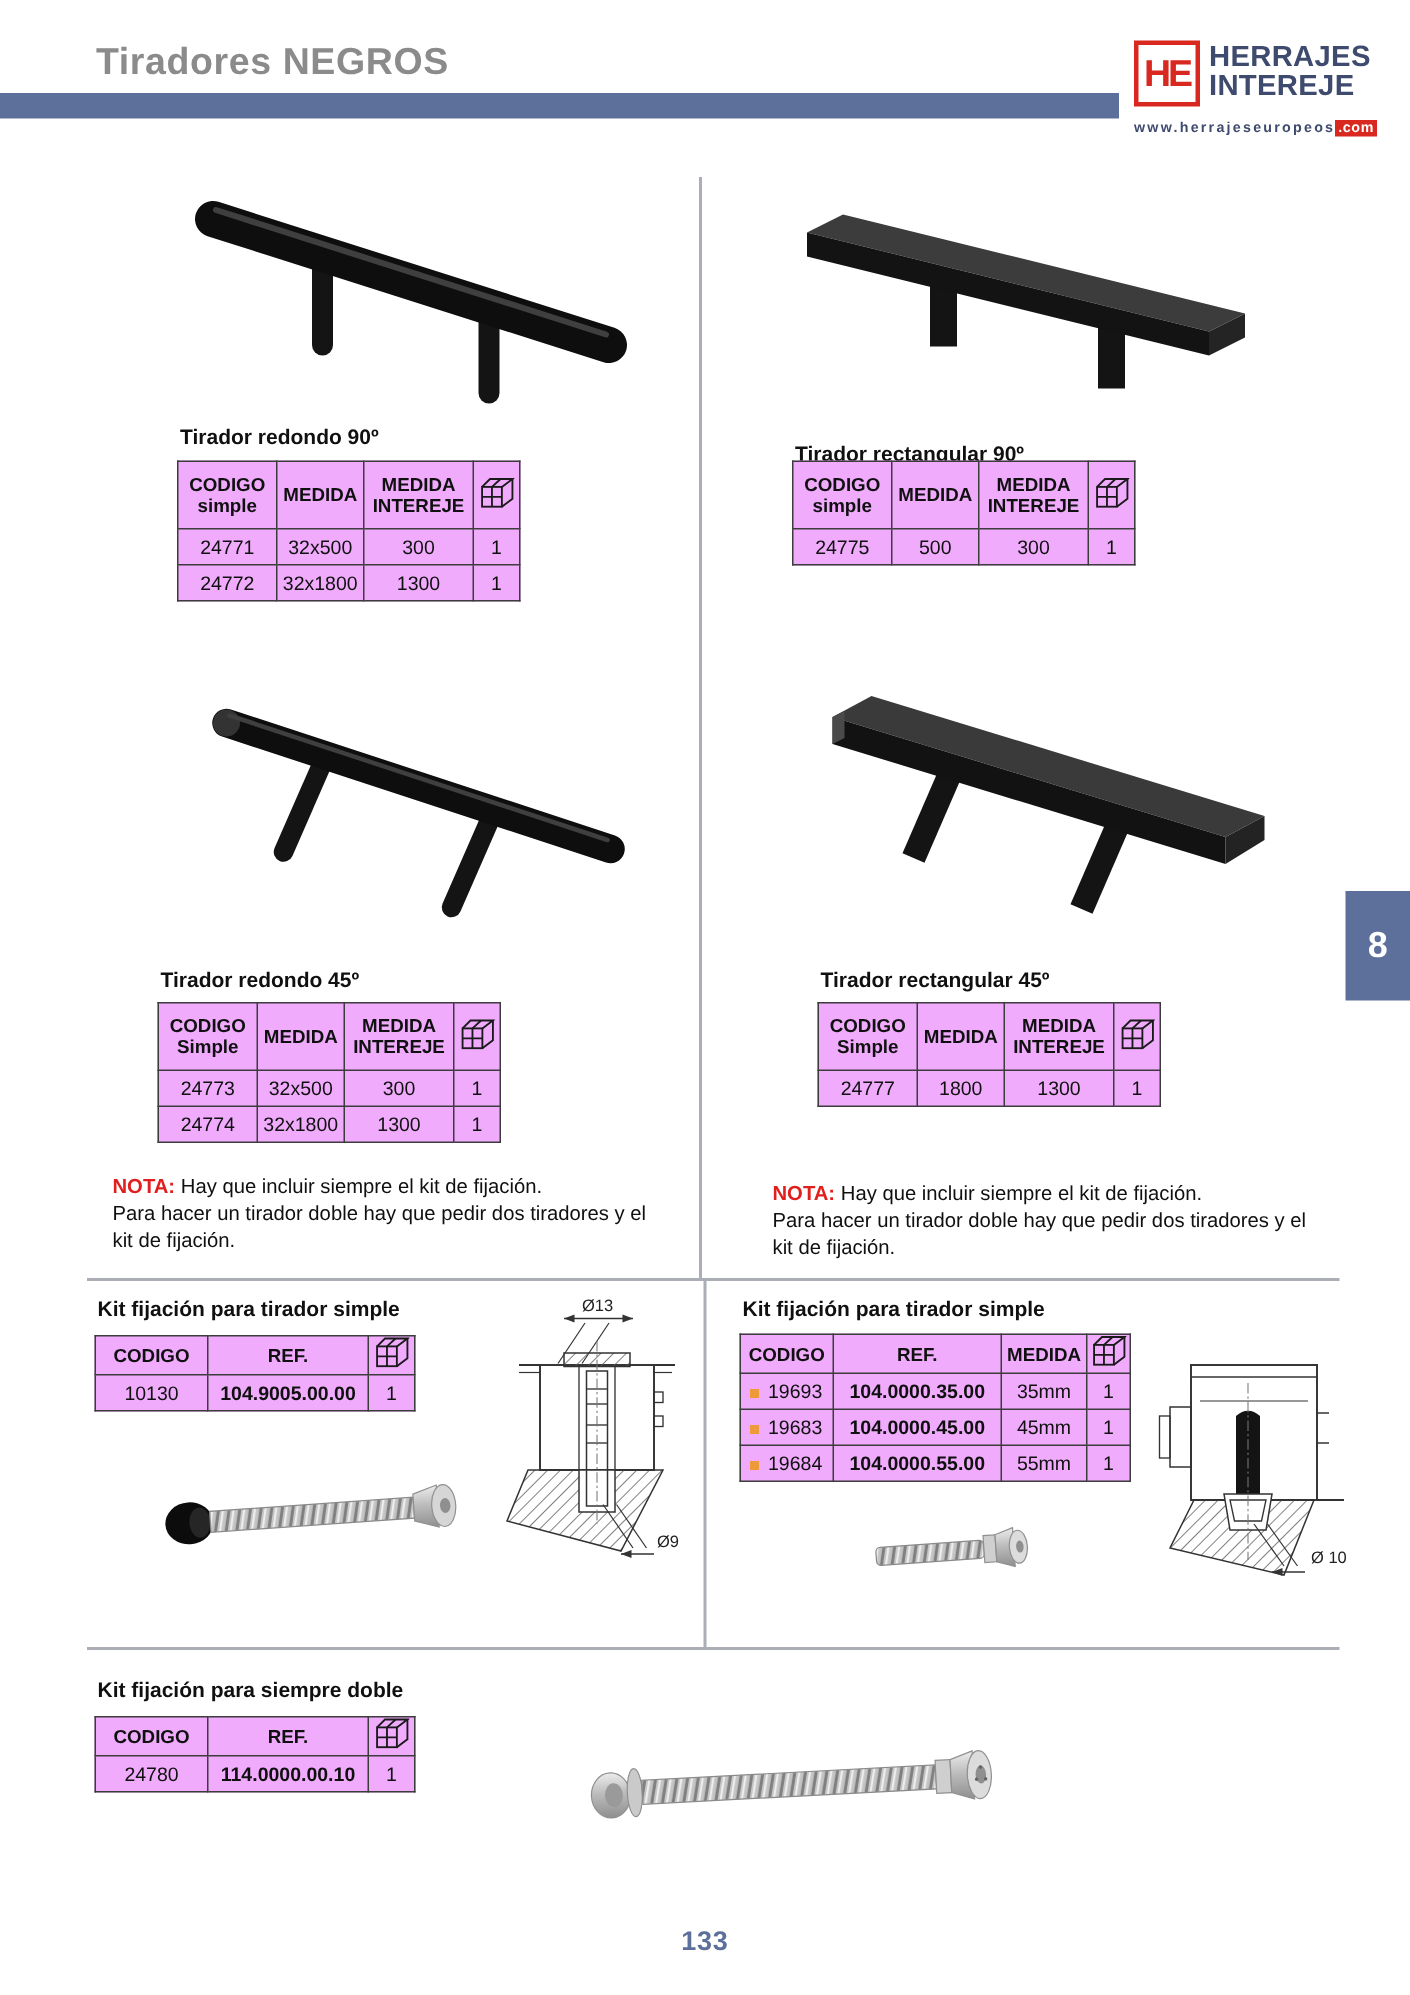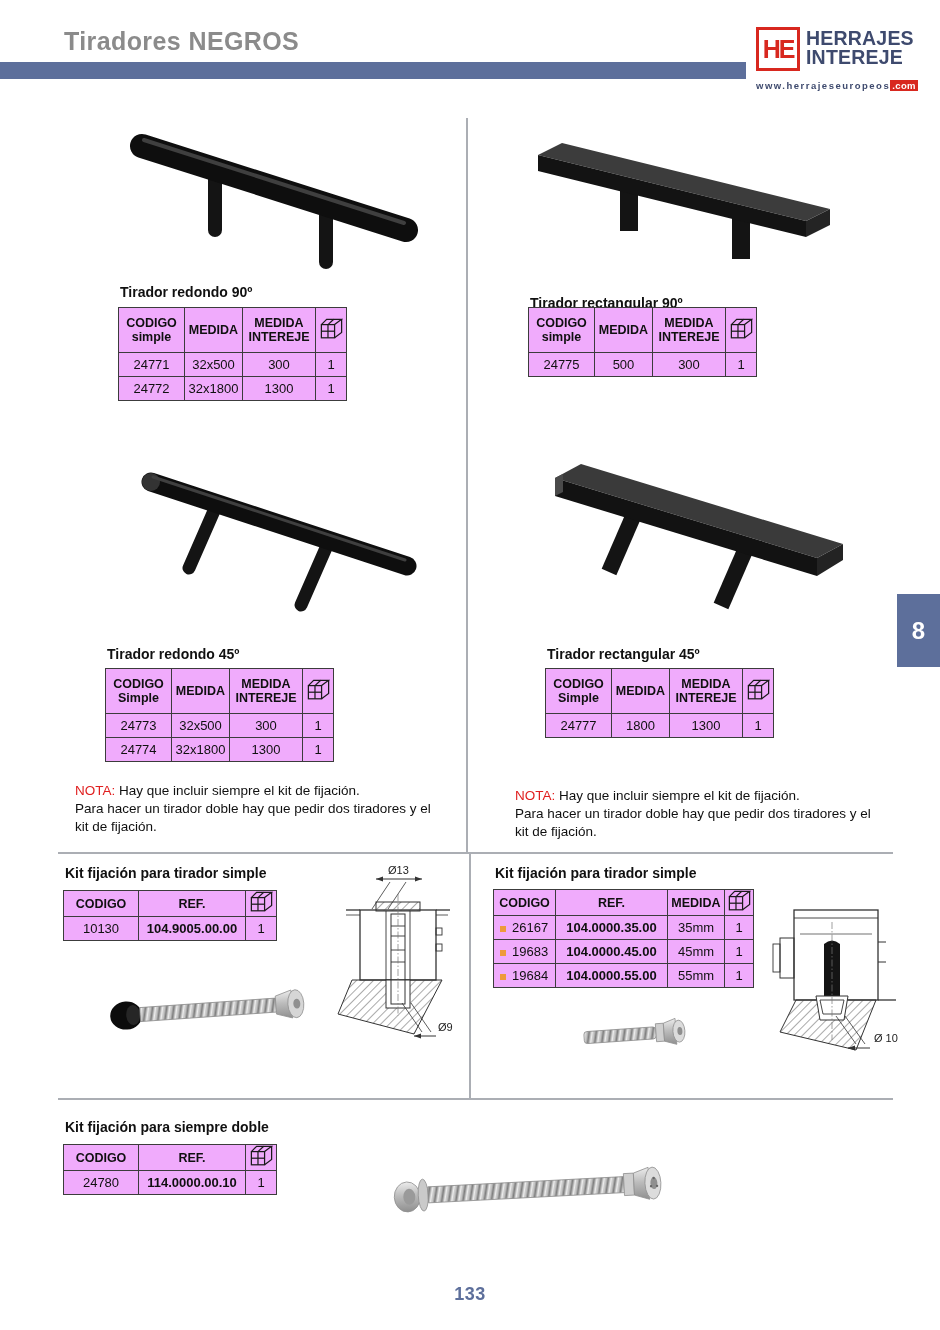--- a/index.html
+++ b/index.html
@@ -23,21 +23,21 @@
   .prod th{height:44px;}
   .prod td{height:23px;}
   .kit th{height:25px;}
   .kit td{height:23px;}
   .code{color:#7b818f;}
   .ref{color:#e03a30;font-weight:bold;}
   .mm{color:#8d8d99;}
   .bullet{display:inline-block;width:6px;height:6px;background:#ee9a3a;margin-right:6px;}
   .cell-left{text-align:left !important;padding-left:6px !important;}
   .note{font-size:13.5px;color:#101010;line-height:1.32;}
-  .note .nlabel{color:#e01f1f;font-weight:normal;}
+  .note .nlabel{color:#e01f1f;font-weight:bold;}
   .side-tab{left:897px;top:594px;width:43px;height:73px;background:#5d6f9b;color:#fff;font-size:24px;font-weight:bold;display:flex;align-items:center;justify-content:center;}
   .footer{left:0;top:1284px;width:940px;text-align:center;color:#5d6f9b;font-size:18px;font-weight:bold;letter-spacing:0.5px;}
   .dimtext{font-size:11px;fill:#222;font-family:"Liberation Sans",sans-serif;}
 </style>
 </head>
 <body>
 
 <svg width="0" height="0" style="position:absolute" aria-hidden="true">
   <defs>
     <pattern id="hatch" width="6" height="6" patternUnits="userSpaceOnUse" patternTransform="rotate(45)">
@@ -341,21 +341,21 @@
                 <rect x="1.5" y="7.5" width="15" height="15"></rect>
                 <line x1="9" y1="7.5" x2="9" y2="22.5"></line>
                 <line x1="1.5" y1="15" x2="16.5" y2="15"></line>
                 <path d="M1.5 7.5 L7.5 1.5 H24.5 L16.5 7.5"></path>
                 <path d="M24.5 1.5 V16.5 L16.5 22.5"></path>
                 <line x1="9" y1="7.5" x2="15.5" y2="1.5"></line>
               </g>
             </svg></th>
     </tr>
     <tr>
-      <td class="code cell-left"><span class="bullet"></span><span>26167</span></td>
+      <td class="code cell-left"><span class="bullet"></span><span>19693</span></td>
       <td class="ref">104.0000.35.00</td>
       <td class="mm">35mm</td>
       <td>1</td>
     </tr>
     <tr>
       <td class="code cell-left"><span class="bullet"></span><span>19683</span></td>
       <td class="ref">104.0000.45.00</td>
       <td class="mm">45mm</td>
       <td>1</td>
     </tr>

